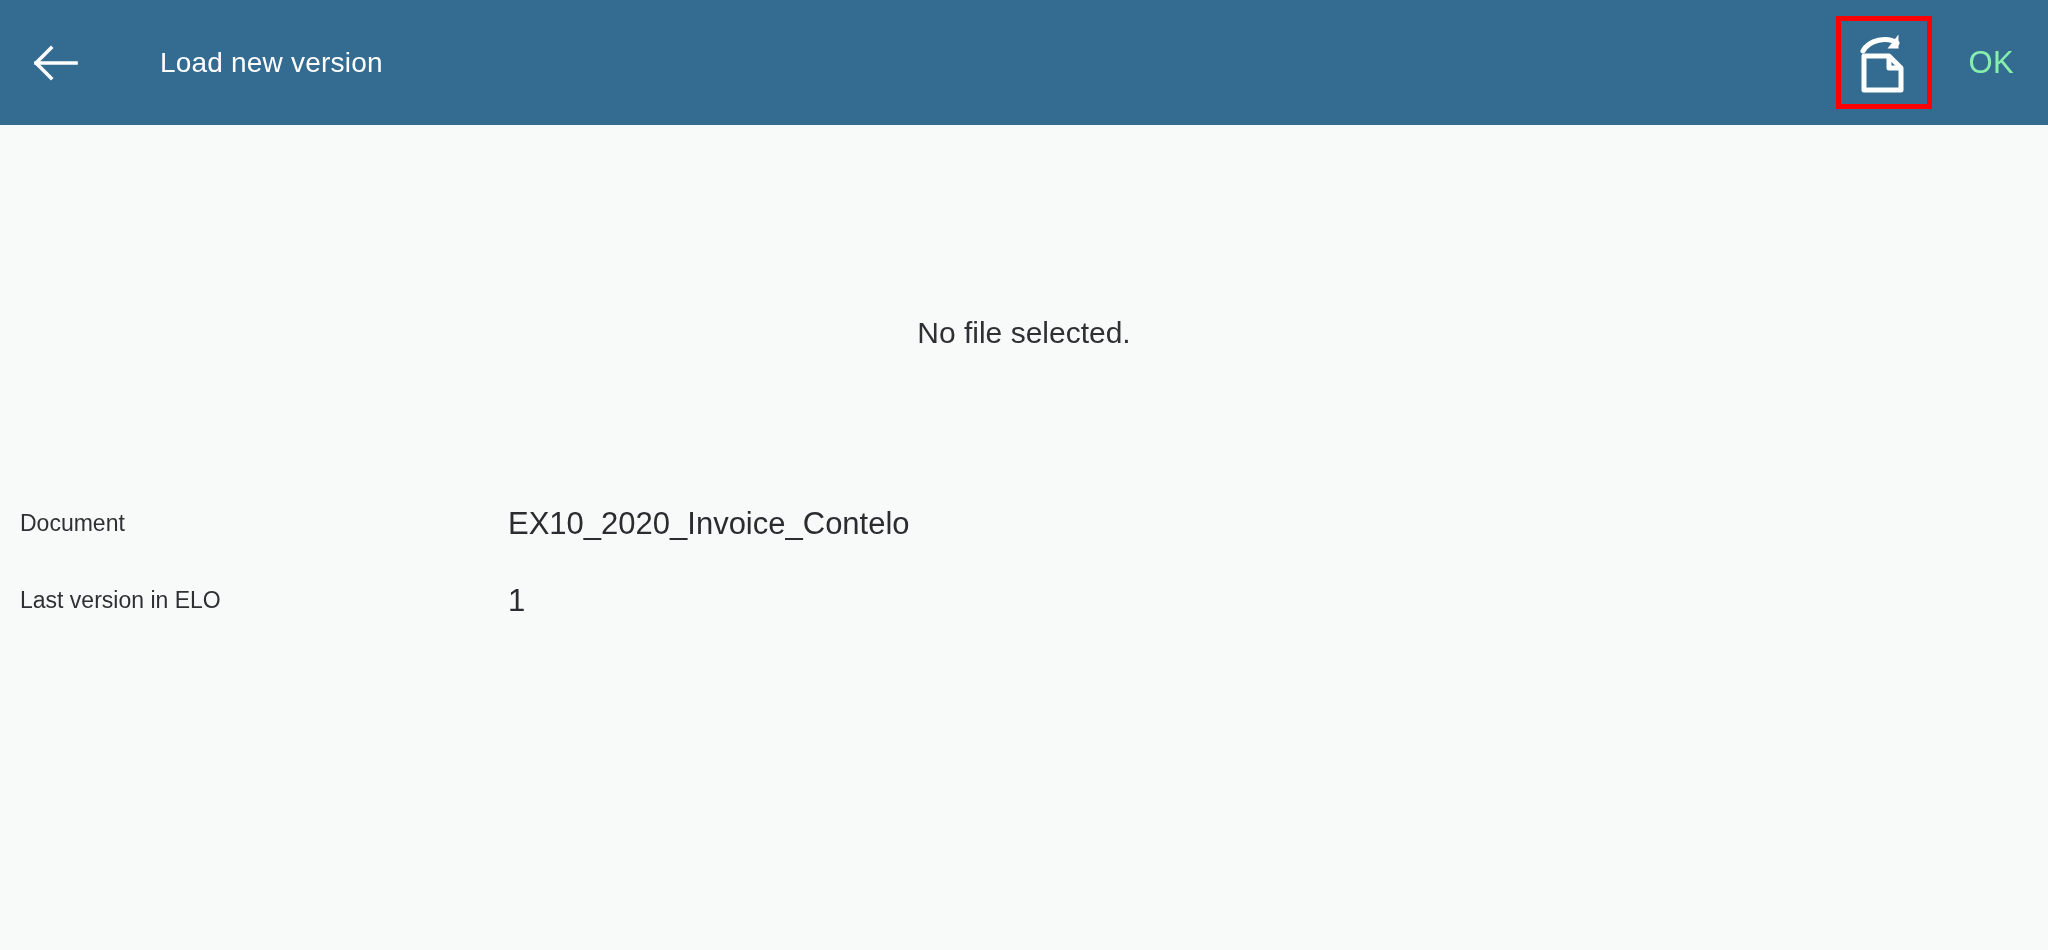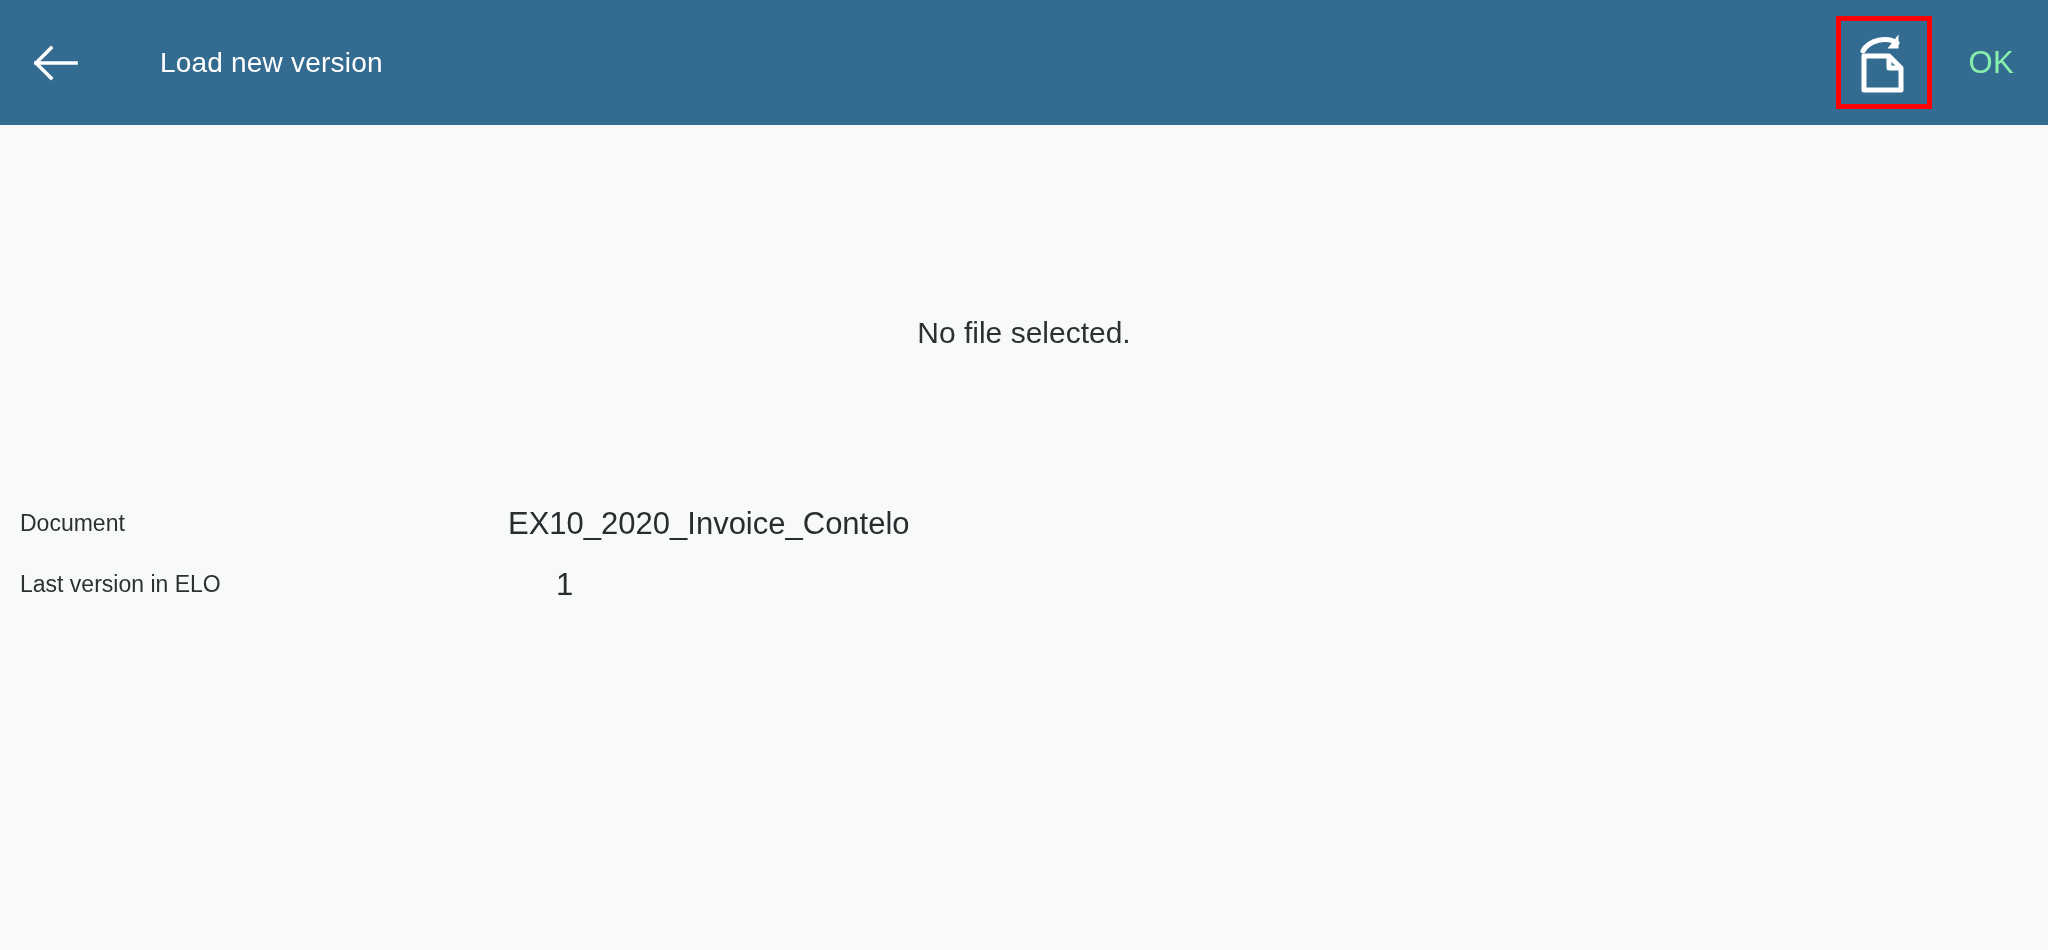--- a/index.html
+++ b/index.html
@@ -159,21 +159,21 @@
     display: block;
     box-sizing: border-box;
   }
   .field-input::placeholder {
     color: #a9adb0;
     opacity: 1;
   }
 
   
   #row-document      { top: 383px; }
-  #row-lastversion   { top: 444px; gap: 48px; }
+  #row-lastversion   { top: 460px; }
   #row-version       { top: 663px; }
 </style>
 </head>
 <body>
 
 <div id="app">
 
   <div class="appbar">
 
     <div class="back-btn">

